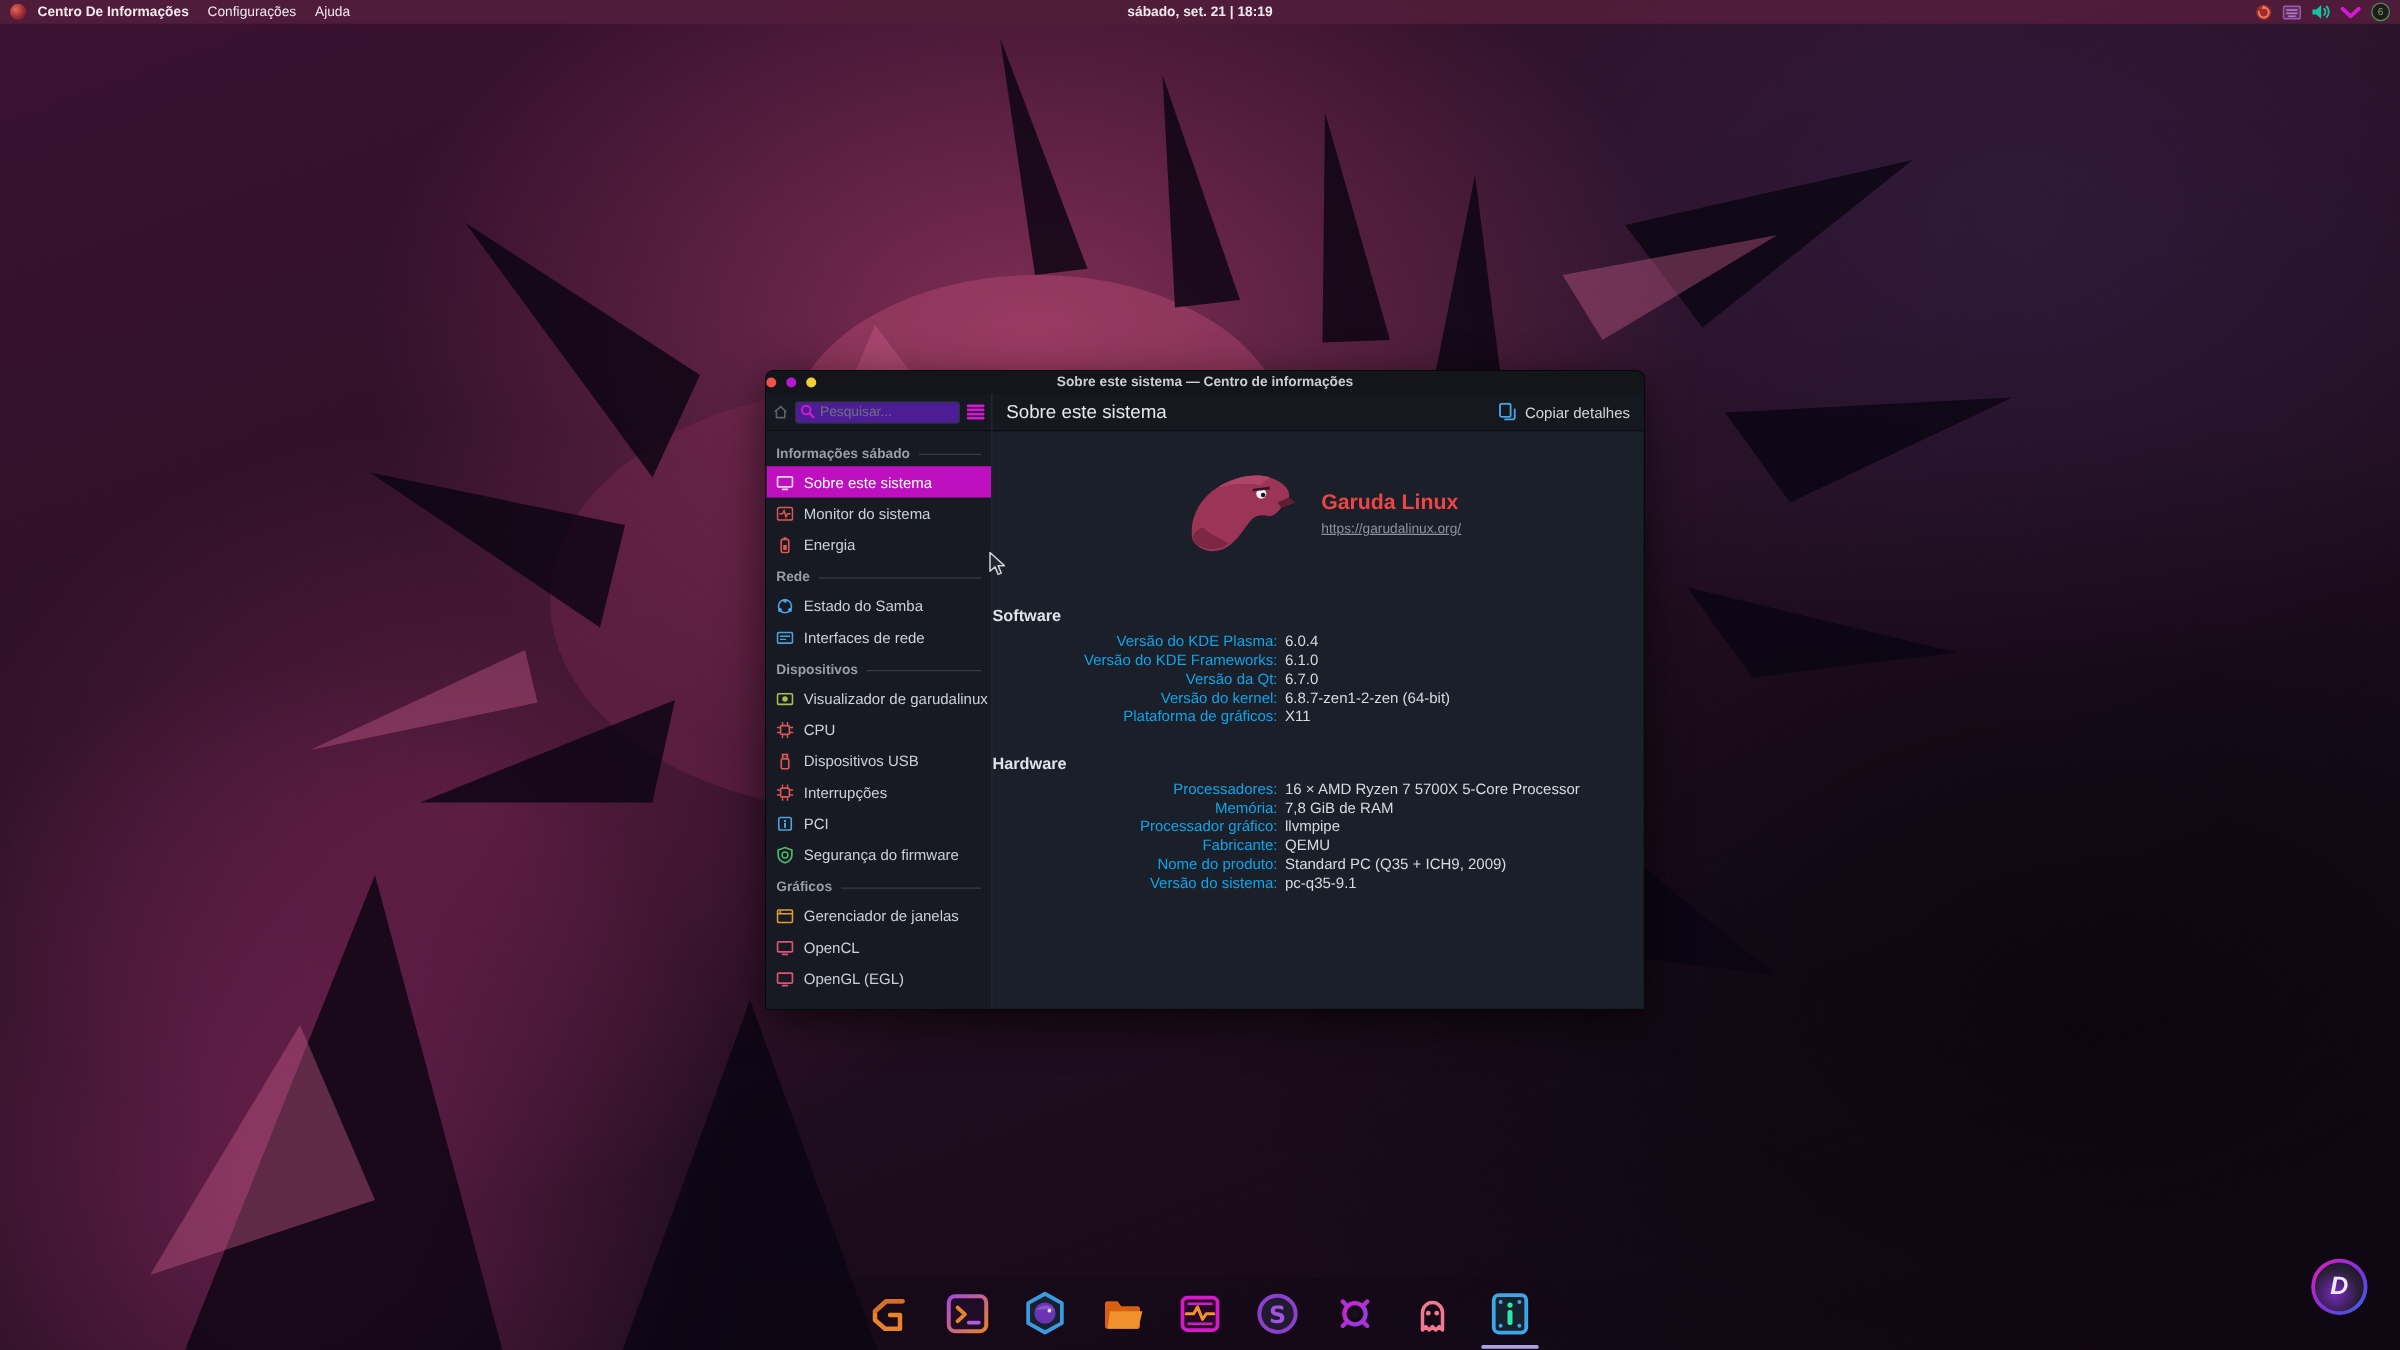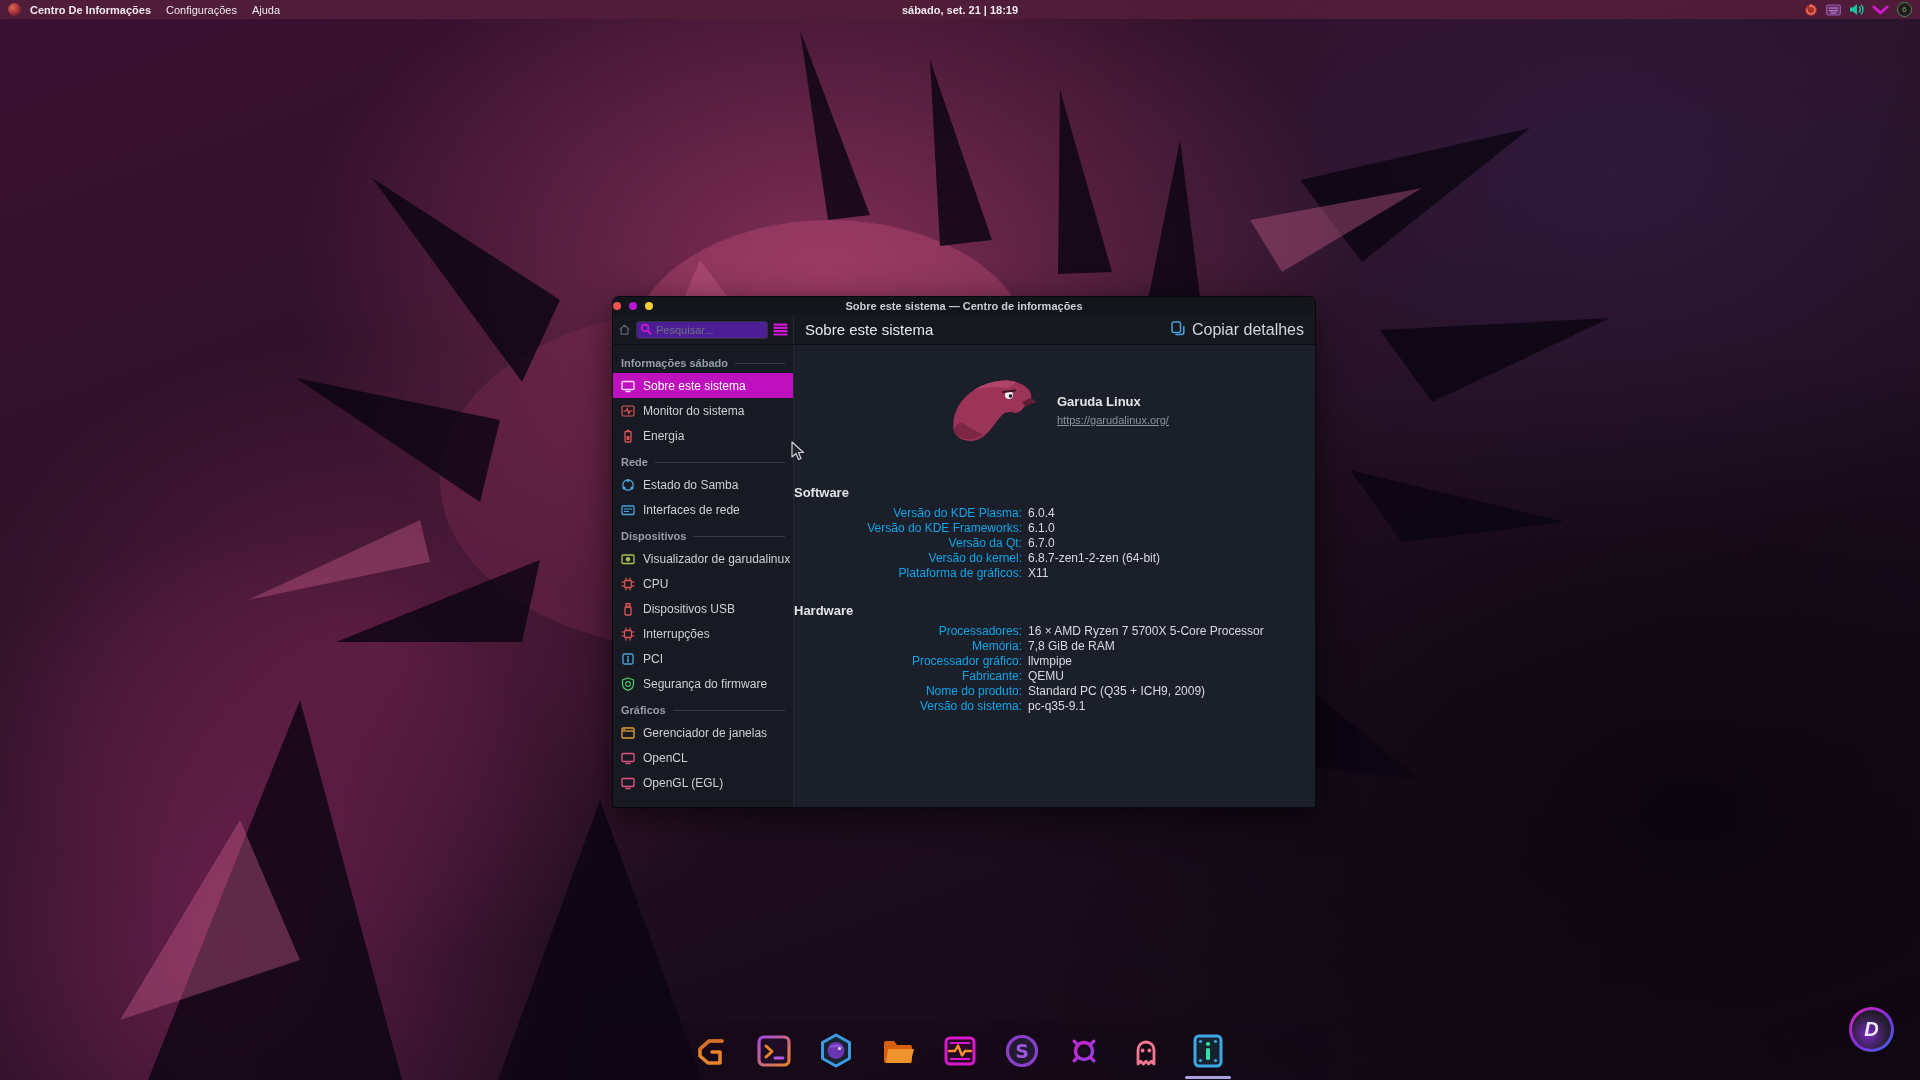--- a/index.html
+++ b/index.html
@@ -46,37 +46,37 @@
   .toolbar-left { width:181px; flex:0 0 auto; display:flex; align-items:center; gap:5px;
     padding:0 5px; border-right:1px solid #262a33; }
   .search-wrap { position:relative; flex:1; }
   .search-input { width:100%; height:18px; background:#4c1d95; border:1px solid #2d323d;
     border-radius:3px; color:#aab0ba; font-size:11px; padding:0 4px 0 19px;
     font-family:"Liberation Sans", sans-serif; outline:none; }
   .search-input::placeholder { color:#6b7280; }
   .search-glyph { position:absolute; left:4px; top:3px; }
   .toolbar-main { flex:1; display:flex; align-items:center; padding:0 11px; }
   .page-title { font-size:15px; color:#e5e8ec; font-weight:500; }
-  .copy-btn { margin-left:auto; display:flex; gap:7px; color:#d2d6dc;
-    font-size:16px; cursor:default; }
+  .copy-btn { margin-left:auto; display:flex; align-items:center; gap:7px; color:#d2d6dc;
+    font-size:12px; cursor:default; }
 
   .win-body { flex:1; display:flex; overflow:hidden; }
   .sidebar { width:181px; flex:0 0 auto; background:#171a22; border-right:1px solid #252932;
     padding-top:4px; overflow:hidden; }
   .sec-header { display:flex; align-items:center; margin:8px 8px 4px 8px; }
   .sec-title { font-size:11px; font-weight:bold; color:#979ea8; white-space:nowrap; }
   .sec-header::after { content:""; flex:1; height:1px; background:#343a46; margin-left:7px; }
   .side-item { height:25px; display:flex; align-items:center; gap:8px; padding-left:8px;
     font-size:12px; color:#ccd1d8; cursor:default; }
   .side-item.selected { background:#bf10bf; color:#ffffff; }
   .sicon { width:14px; height:14px; flex:0 0 auto; display:flex; align-items:center; }
 
   .content { flex:1; overflow:hidden; padding-top:26px; }
   .about-row { display:flex; align-items:center; margin-left:152px; height:80px; }
-  .distro-name { font-size:13px; font-weight:bold; color:#e5e5e5; }
+  .distro-name { font-size:17px; font-weight:bold; color:#ef4444; }
   .distro-url { font-size:11px; color:#8d939c; text-decoration:underline; margin-top:5px; display:inline-block; }
   .about-text { margin-left:16px; }
   .info-heading { text-align:left; font-size:13px; font-weight:bold; color:#e0e3e8;
     width:522px; }
   .sec-software { margin-top:34px; }
   .sec-hardware { margin-top:22px; }
   .info-grid { display:grid; grid-template-columns:228px 1fr; column-gap:6px;
     font-size:12px; line-height:15px; margin-top:6px; }
   .info-grid .ilabel { text-align:right; color:#0ea5e9; white-space:nowrap; }
   .info-grid .ivalue { text-align:left; color:#d7dbe0; white-space:nowrap; }

